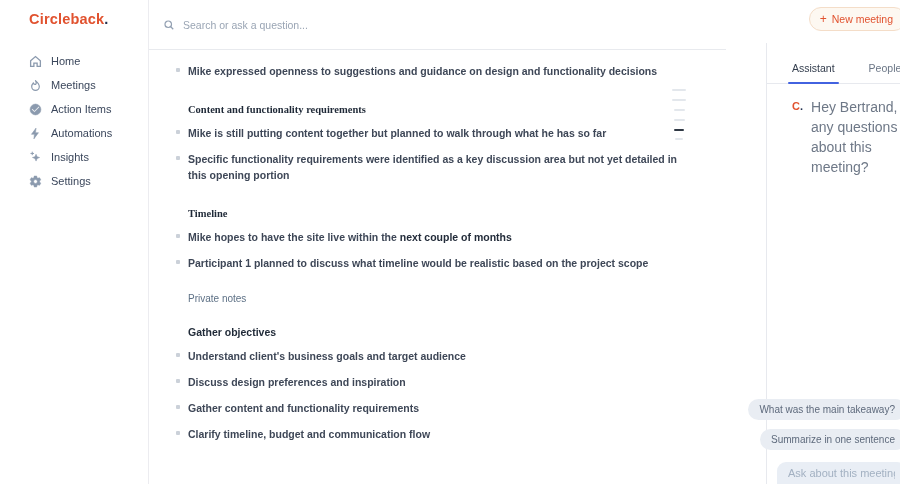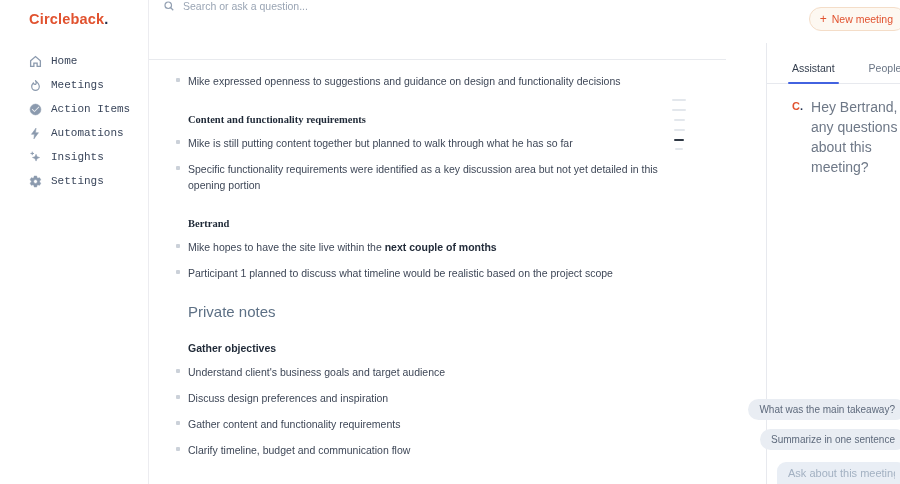--- a/index.html
+++ b/index.html
@@ -7,46 +7,46 @@
               font-family:"Liberation Sans", sans-serif; }
   .app { position:relative; width:900px; height:484px; background:#fff; overflow:hidden;margin-left:16px; }
 
   
   .sidebar { position:absolute; left:0; top:0; width:133px; height:484px;
              border-right:1px solid #ececf0; background:#fff; padding:10px 0 0 13px; }
   .logo { font-size:14.5px; font-weight:bold; letter-spacing:.2px; color:#E1522F; margin:1px 0 22px 0; }
   .logo .dot { color:#20304f; }
   .nav-item { display:flex; align-items:center; gap:9px; height:24px; cursor:pointer; color:#33405a; }
   .nav-item svg { width:13px; height:13px; flex:0 0 13px; fill:#8b9aae; stroke:#8b9aae; }
-  .nav-label { font-size:11px; color:#3a465b;font-family:Liberation Mono, monospace; }
+  .nav-label { font-size:11px; color:#3a465b; }
 
   
   .main { position:absolute; left:133px; top:0; width:577px; height:484px; }
-  .searchbar { height:60px; border-bottom:1px solid #e8eaee; display:flex; align-items:flex-start;
+  .searchbar { height:50px; border-bottom:1px solid #e8eaee; display:flex; align-items:center;
                padding:0 14px; gap:8px; }
   .searchbar svg { width:12px; height:12px; stroke:#93a0b2; fill:none; }
   .search-input { border:none; outline:none; font-size:10.5px; color:#4a5568; width:420px;
                   font-family:"Liberation Sans", sans-serif; }
   .search-input::placeholder { color:#9aa5b4; }
 
   .doc { position:relative; height:441px; overflow:hidden; padding:0 0 0 39px; }
   .clipped-frag { height:5px; overflow:hidden; margin-top:-2px; }
   .clipped-frag .frag-dots { position:relative; top:2px; left:110px; width:2px; height:2px;
      background:#b9c0ca;
      box-shadow:24px 0 #c8ced8, 58px 0 #c3cad4, 96px 0 #cdd3dc, 150px 1px #bfc6d0,
                 196px 0 #c8ced8, 243px 1px #b9c0ca, 268px 0 #ccd2db; }
 
-  .bullet { display:flex; margin-top:10px; max-width:492px; }
+  .bullet { display:flex; margin-top:10px; max-width:492px;font-weight:bold; }
   .bullet-dot { flex:0 0 4px; width:4px; height:4px; border-radius:1px; background:#cbd1d9;
                 margin:5px 8px 0 -12px; }
   .bullet-text { font-size:10.5px; line-height:16px; color:#3e4757; }
   .bullet-text b { color:#232c3a; }
 
   .doc-h { font-size:10.5px; font-weight:bold; color:#1f2937; margin-top:22px; }
-  .section-title { font-size:15px; font-weight:500; color:#5d7085; margin-top:22px; }
+  .section-title { font-size:10px; font-weight:500; color:#5d7085; margin-top:22px; }
   .sp-lg { margin-top:25px;font-family:Liberation Serif, serif; }
 
   .outline-widget { position:absolute; left:522px; top:39px; width:16px; cursor:pointer; }
   .outline-widget .dash { height:2px; border-radius:1px; background:#e3e7ec; margin:0 auto 8px auto; }
   .outline-widget .d1 { width:14px; } .outline-widget .d2 { width:14px; }
   .outline-widget .d3 { width:11px; } .outline-widget .d4 { width:11px; }
   .outline-widget .dark { width:10px; background:#2f3844; margin-bottom:7px; }
   .outline-widget .d6 { width:8px; }
 
   .feedback { position:absolute; left:0; bottom:-5px; width:100%; text-align:center;
@@ -150,21 +150,21 @@
 
       <div class="bullet">
         <span class="bullet-dot"></span>
         <span class="bullet-text">Mike is still putting content together but planned to walk through what he has so far</span>
       </div>
       <div class="bullet">
         <span class="bullet-dot"></span>
         <span class="bullet-text">Specific functionality requirements were identified as a key discussion area but not yet detailed in this opening portion</span>
       </div>
 
-      <div class="doc-h sp-lg">Bertrand</div>
+      <div class="doc-h sp-lg">Timeline</div>
 
       <div class="bullet">
         <span class="bullet-dot"></span>
         <span class="bullet-text"><span>Mike hopes to have the site live within the </span><b>next couple of months</b></span>
       </div>
       <div class="bullet">
         <span class="bullet-dot"></span>
         <span class="bullet-text">Participant 1 planned to discuss what timeline would be realistic based on the project scope</span>
       </div>
 

